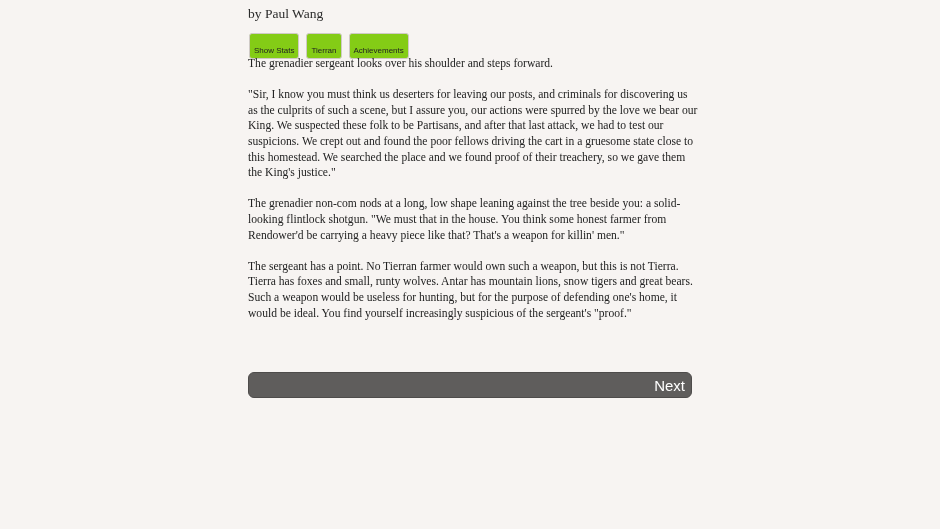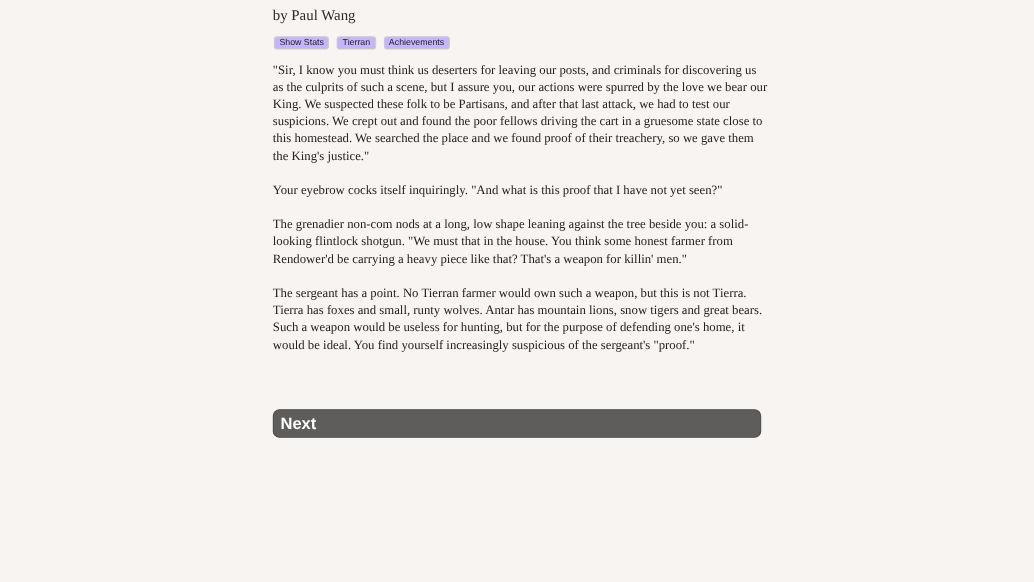--- a/index.html
+++ b/index.html
@@ -30,26 +30,26 @@
       position: absolute;
       top: 33px;
       left: 1px;
       display: flex;
       gap: 7px;
     }
     .small-btn {
       font-family: "Liberation Sans", "DejaVu Sans", sans-serif;
       font-size: 8px;
       color: #222;
-      background: #c4b5fd;
+      background: #84cc16;
       border: 1px solid #cfcac6;
       border-radius: 3px;
       height: 12px;
       line-height: 10px;
-      padding: 0 4px;
+      padding: 12px 4px;
       box-sizing: border-box;
       cursor: pointer;
       white-space: nowrap;
     }
     .story {
       position: absolute;
       top: 56px;
       left: 0;
       width: 450px;
       font-family: "Liberation Serif", "DejaVu Serif", serif;
@@ -65,40 +65,40 @@
       top: 372px;
       left: 0;
       width: 444px;
       height: 26px;
       background: #5f5d5c;
       border: 1px solid #4e4c4b;
       border-radius: 6px;
       box-sizing: border-box;
       color: #ffffff;
       font-family: "Liberation Sans", "DejaVu Sans", sans-serif;
-      font-weight: bold;
+      font-weight: normal;
       font-size: 15px;
       line-height: 24px;
-      text-align: left;
+      text-align: right;
       cursor: pointer;
     }
   </style>
 </head>
 <body>
 
 <div class="container">
   <div class="author">by Paul Wang</div>
 
   <div class="btn-row">
     <button class="small-btn">Show Stats</button>
     <button class="small-btn">Tierran</button>
     <button class="small-btn">Achievements</button>
   </div>
 
   <div class="story">
+    <p>The grenadier sergeant looks over his shoulder and steps forward.</p>
     <p>"Sir, I know you must think us deserters for leaving our posts, and criminals for discovering us as the culprits of such a scene, but I assure you, our actions were spurred by the love we bear our King. We suspected these folk to be Partisans, and after that last attack, we had to test our suspicions. We crept out and found the poor fellows driving the cart in a gruesome state close to this homestead. We searched the place and we found proof of their treachery, so we gave them the King's justice."</p>
-    <p>Your eyebrow cocks itself inquiringly. "And what is this proof that I have not yet seen?"</p>
     <p>The grenadier non-com nods at a long, low shape leaning against the tree beside you: a solid-looking flintlock shotgun. "We must that in the house. You think some honest farmer from Rendower'd be carrying a heavy piece like that? That's a weapon for killin' men."</p>
     <p>The sergeant has a point. No Tierran farmer would own such a weapon, but this is not Tierra. Tierra has foxes and small, runty wolves. Antar has mountain lions, snow tigers and great bears. Such a weapon would be useless for hunting, but for the purpose of defending one's home, it would be ideal. You find yourself increasingly suspicious of the sergeant's "proof."</p>
   </div>
 
   <button class="next-btn">Next</button>
 </div>
 
 </body></html>

